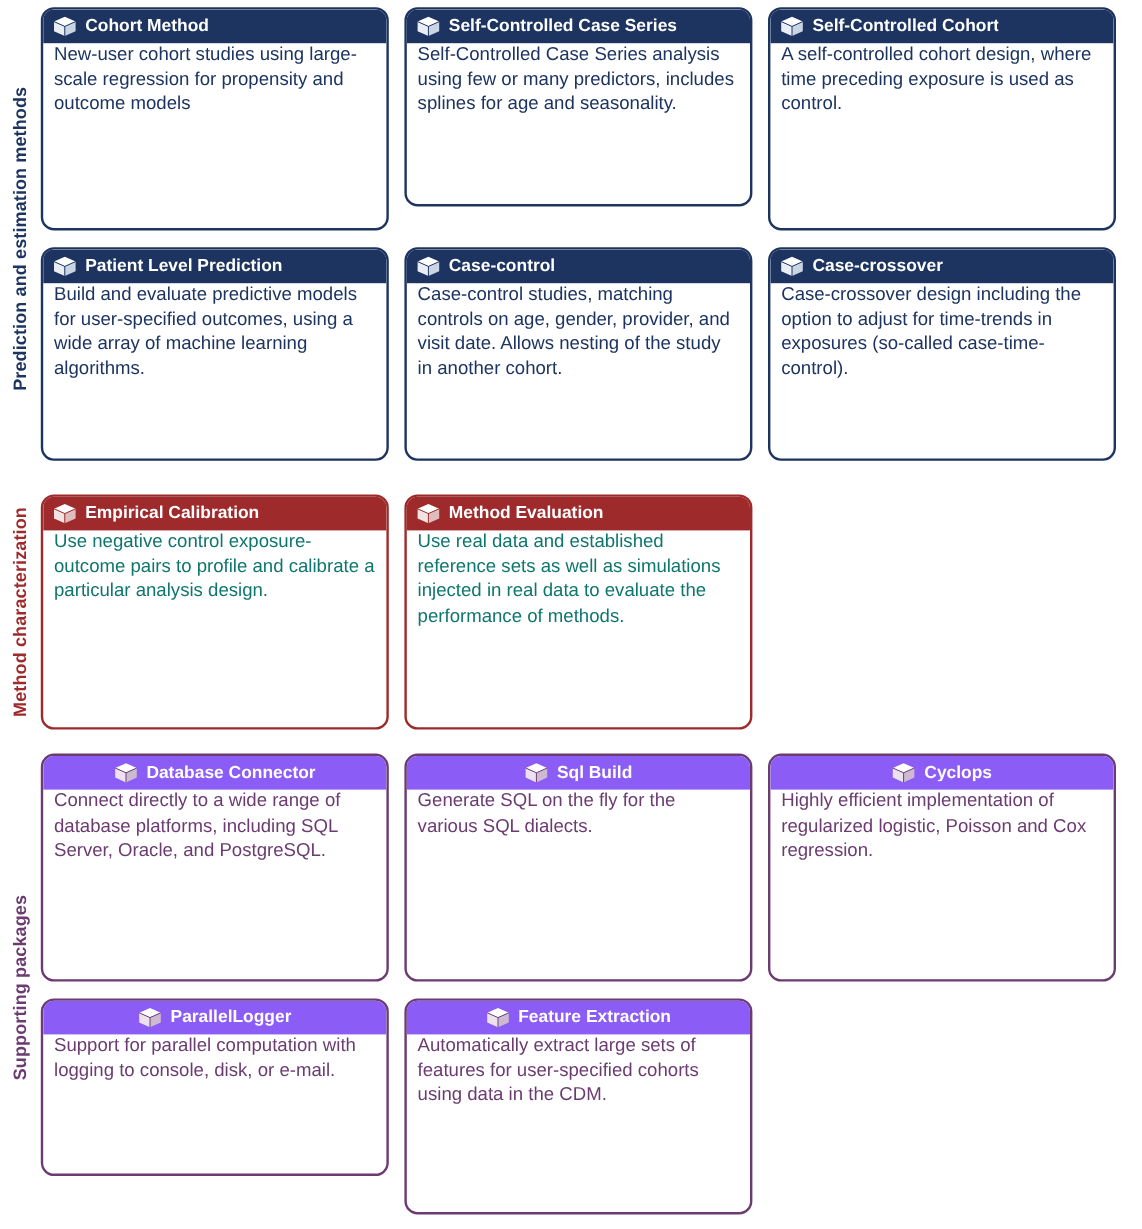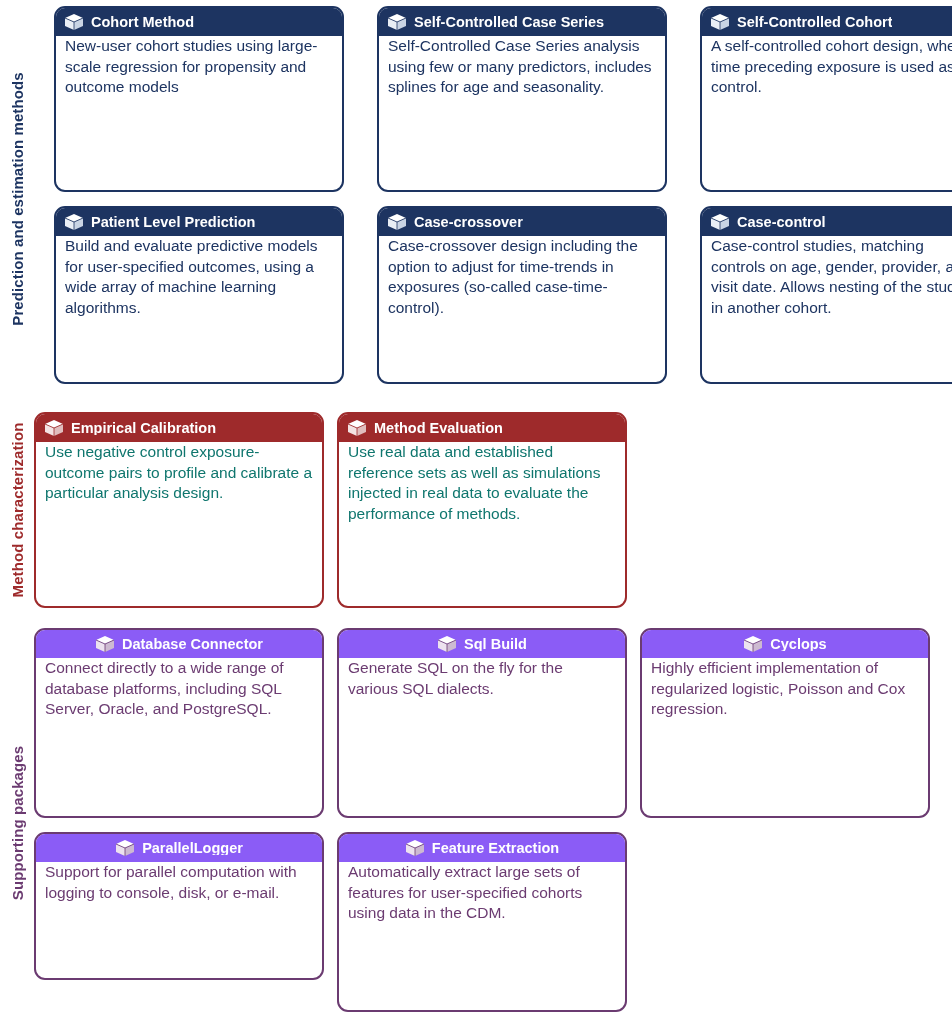--- a/index.html
+++ b/index.html
@@ -81,21 +81,21 @@
   }
   .card-body {
     flex: 1 1 auto;
     padding: 0 9px 8px 9px;
     font-size: 15.5px;
     line-height: 1.33;
     color: #1d3461;
   }
 
   
-  .blue { border-color: #1d3461; margin-left: 20px; }
+  .blue { border-color: #1d3461; }
   .blue .card-header { background: #1d3461; }
   .blue .card-body { color: #1d3461; }
 
   .red { border-color: #9e2a2b; }
   .red .card-header { background: #9e2a2b; }
   .red .card-body { color: #0f766e; }
 
   .purple { border-color: #6b3b71; }
   .purple .card-header { background: #8b5cf6; justify-content: center; }
   .purple .card-body { color: #6b3b71; }
@@ -131,45 +131,45 @@
               <polygon points="19,5 10,9 10,17 19,13" fill="#c9d4e4"></polygon>
               <line x1="1" y1="5" x2="10" y2="9" stroke="#1d3461" stroke-width="0.8"></line>
               <line x1="19" y1="5" x2="10" y2="9" stroke="#1d3461" stroke-width="0.8"></line>
               <line x1="10" y1="9" x2="10" y2="17" stroke="#1d3461" stroke-width="0.8"></line>
             </svg>
             <div class="card-title">Cohort Method</div>
           </div>
           <div class="card-body">New-user cohort studies using large-scale regression for propensity and outcome models</div>
         </div>
 
+        <div class="card blue" style="height:166px">
+          <div class="card-header">
+            <svg class="pkg-icon" width="20" height="18" viewBox="0 0 20 18">
+              <polygon points="1,5 10,1 19,5 10,9" fill="#ffffff"></polygon>
+              <polygon points="1,5 10,9 10,17 1,13" fill="#e9eef5"></polygon>
+              <polygon points="19,5 10,9 10,17 19,13" fill="#c9d4e4"></polygon>
+              <line x1="1" y1="5" x2="10" y2="9" stroke="#1d3461" stroke-width="0.8"></line>
+              <line x1="19" y1="5" x2="10" y2="9" stroke="#1d3461" stroke-width="0.8"></line>
+              <line x1="10" y1="9" x2="10" y2="17" stroke="#1d3461" stroke-width="0.8"></line>
+            </svg>
+            <div class="card-title">Self-Controlled Case Series</div>
+          </div>
+          <div class="card-body">Self-Controlled Case Series analysis using few or many predictors, includes splines for age and seasonality.</div>
+        </div>
+
         <div class="card blue" style="height:186px">
           <div class="card-header">
             <svg class="pkg-icon" width="20" height="18" viewBox="0 0 20 18">
               <polygon points="1,5 10,1 19,5 10,9" fill="#ffffff"></polygon>
               <polygon points="1,5 10,9 10,17 1,13" fill="#e9eef5"></polygon>
               <polygon points="19,5 10,9 10,17 19,13" fill="#c9d4e4"></polygon>
               <line x1="1" y1="5" x2="10" y2="9" stroke="#1d3461" stroke-width="0.8"></line>
               <line x1="19" y1="5" x2="10" y2="9" stroke="#1d3461" stroke-width="0.8"></line>
               <line x1="10" y1="9" x2="10" y2="17" stroke="#1d3461" stroke-width="0.8"></line>
             </svg>
-            <div class="card-title">Self-Controlled Case Series</div>
-          </div>
-          <div class="card-body">Self-Controlled Case Series analysis using few or many predictors, includes splines for age and seasonality.</div>
-        </div>
-
-        <div class="card blue" style="height:186px">
-          <div class="card-header">
-            <svg class="pkg-icon" width="20" height="18" viewBox="0 0 20 18">
-              <polygon points="1,5 10,1 19,5 10,9" fill="#ffffff"></polygon>
-              <polygon points="1,5 10,9 10,17 1,13" fill="#e9eef5"></polygon>
-              <polygon points="19,5 10,9 10,17 19,13" fill="#c9d4e4"></polygon>
-              <line x1="1" y1="5" x2="10" y2="9" stroke="#1d3461" stroke-width="0.8"></line>
-              <line x1="19" y1="5" x2="10" y2="9" stroke="#1d3461" stroke-width="0.8"></line>
-              <line x1="10" y1="9" x2="10" y2="17" stroke="#1d3461" stroke-width="0.8"></line>
-            </svg>
             <div class="card-title">Self-Controlled Cohort</div>
           </div>
           <div class="card-body">A self-controlled cohort design, where time preceding exposure is used as control.</div>
         </div>
       </div>
 
       <div class="card-row">
         <div class="card blue" style="height:178px">
           <div class="card-header">
             <svg class="pkg-icon" width="20" height="18" viewBox="0 0 20 18">
@@ -188,38 +188,38 @@
         <div class="card blue" style="height:178px">
           <div class="card-header">
             <svg class="pkg-icon" width="20" height="18" viewBox="0 0 20 18">
               <polygon points="1,5 10,1 19,5 10,9" fill="#ffffff"></polygon>
               <polygon points="1,5 10,9 10,17 1,13" fill="#e9eef5"></polygon>
               <polygon points="19,5 10,9 10,17 19,13" fill="#c9d4e4"></polygon>
               <line x1="1" y1="5" x2="10" y2="9" stroke="#1d3461" stroke-width="0.8"></line>
               <line x1="19" y1="5" x2="10" y2="9" stroke="#1d3461" stroke-width="0.8"></line>
               <line x1="10" y1="9" x2="10" y2="17" stroke="#1d3461" stroke-width="0.8"></line>
             </svg>
+            <div class="card-title">Case-control</div>
+          </div>
+          <div class="card-body">Case-control studies, matching controls on age, gender, provider, and visit date. Allows nesting of the study in another cohort.</div>
+        </div>
+
+        <div class="card blue" style="height:178px">
+          <div class="card-header">
+            <svg class="pkg-icon" width="20" height="18" viewBox="0 0 20 18">
+              <polygon points="1,5 10,1 19,5 10,9" fill="#ffffff"></polygon>
+              <polygon points="1,5 10,9 10,17 1,13" fill="#e9eef5"></polygon>
+              <polygon points="19,5 10,9 10,17 19,13" fill="#c9d4e4"></polygon>
+              <line x1="1" y1="5" x2="10" y2="9" stroke="#1d3461" stroke-width="0.8"></line>
+              <line x1="19" y1="5" x2="10" y2="9" stroke="#1d3461" stroke-width="0.8"></line>
+              <line x1="10" y1="9" x2="10" y2="17" stroke="#1d3461" stroke-width="0.8"></line>
+            </svg>
             <div class="card-title">Case-crossover</div>
           </div>
           <div class="card-body">Case-crossover design including the option to adjust for time-trends in exposures (so-called case-time-control).</div>
-        </div>
-
-        <div class="card blue" style="height:178px">
-          <div class="card-header">
-            <svg class="pkg-icon" width="20" height="18" viewBox="0 0 20 18">
-              <polygon points="1,5 10,1 19,5 10,9" fill="#ffffff"></polygon>
-              <polygon points="1,5 10,9 10,17 1,13" fill="#e9eef5"></polygon>
-              <polygon points="19,5 10,9 10,17 19,13" fill="#c9d4e4"></polygon>
-              <line x1="1" y1="5" x2="10" y2="9" stroke="#1d3461" stroke-width="0.8"></line>
-              <line x1="19" y1="5" x2="10" y2="9" stroke="#1d3461" stroke-width="0.8"></line>
-              <line x1="10" y1="9" x2="10" y2="17" stroke="#1d3461" stroke-width="0.8"></line>
-            </svg>
-            <div class="card-title">Case-control</div>
-          </div>
-          <div class="card-body">Case-control studies, matching controls on age, gender, provider, and visit date. Allows nesting of the study in another cohort.</div>
         </div>
       </div>
 
     </div>
   </div>
 
   <div class="section" id="sec-char">
     <div class="section-label label-red">
       <span>Method characterization</span>
     </div>

